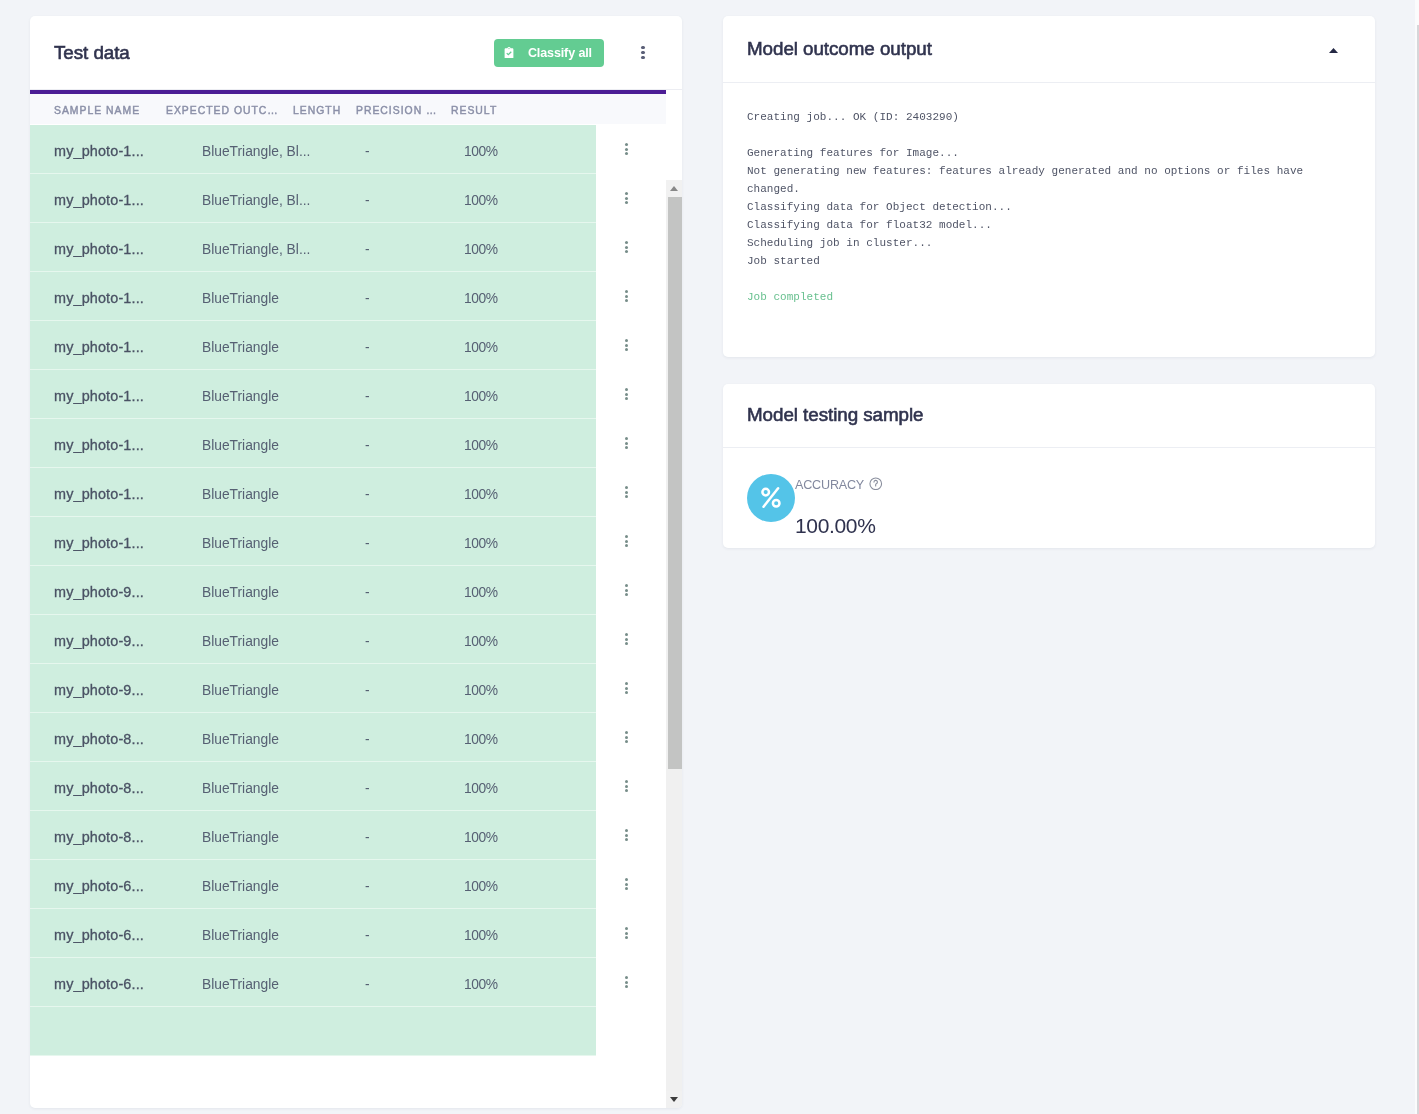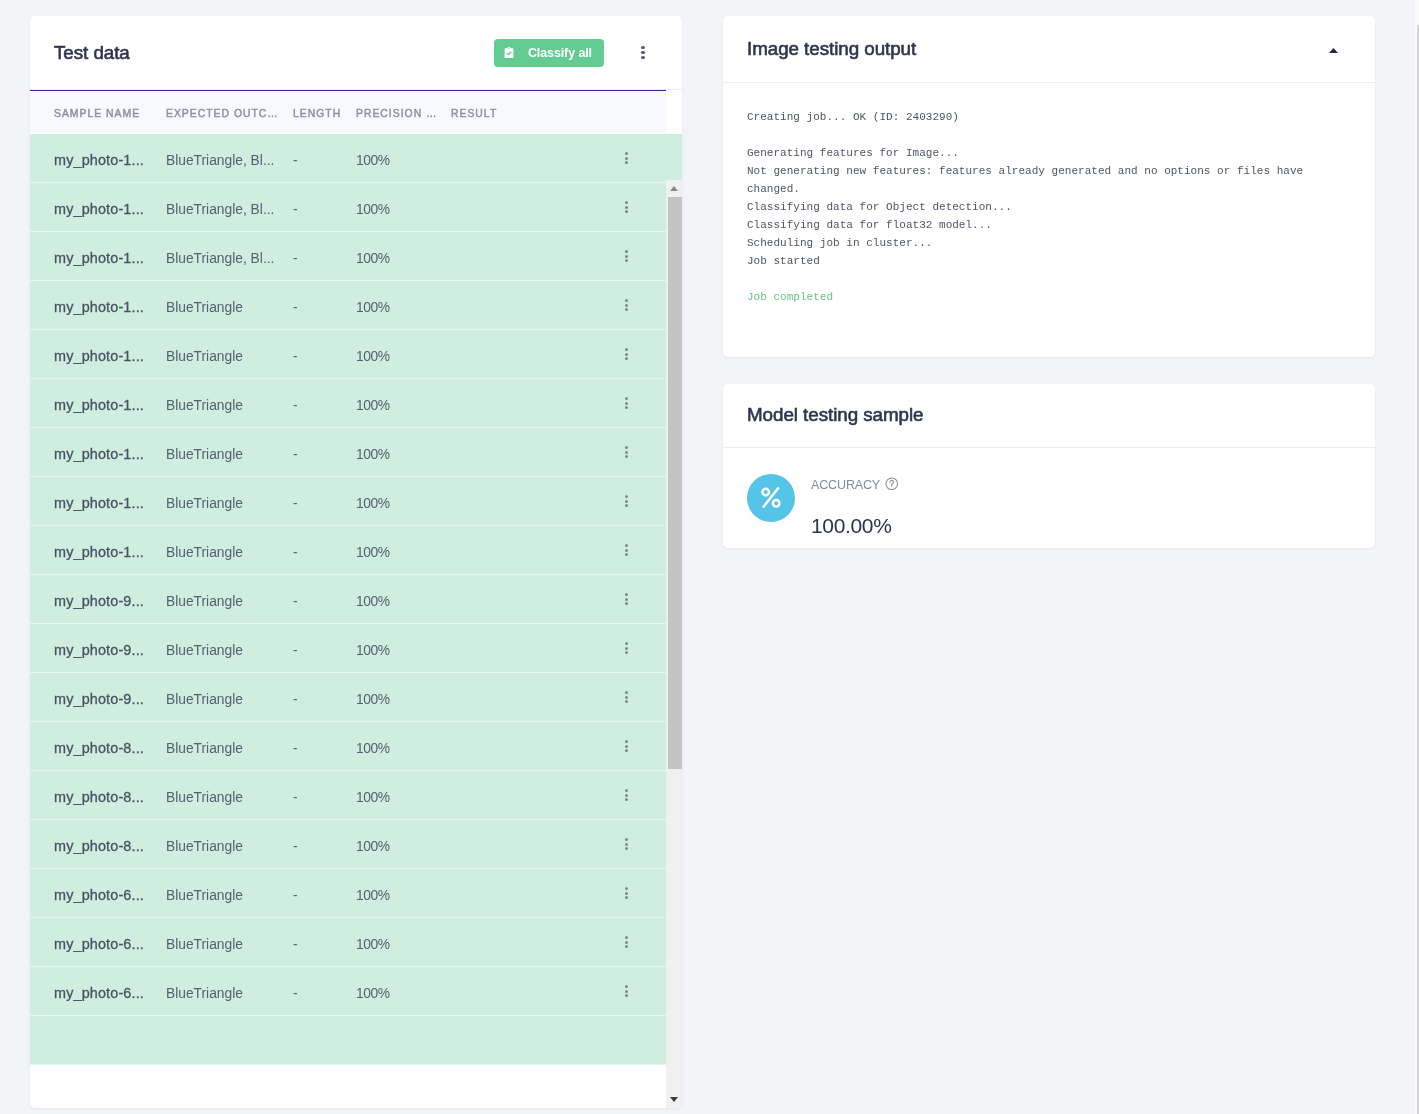--- a/index.html
+++ b/index.html
@@ -16,23 +16,23 @@
   .grow{flex:1;}
   .btn-classify{display:inline-flex;align-items:center;gap:14px;background:#63cc92;color:#fff;border:0;
     border-radius:4px;height:28px;padding:0 12px 0 10px;font-family:inherit;font-size:12.5px;font-weight:700;letter-spacing:-.1px;cursor:pointer;}
   .btn-classify svg{display:block;}
   .kebab{width:24px;height:30px;display:flex;flex-direction:column;align-items:center;justify-content:center;gap:1.2px;margin-left:27px;cursor:pointer;}
   .kebab i{width:3.8px;height:3.8px;border-radius:50%;background:#5b6078;flex:0 0 auto;}
   .left-desc{padding:26px 28px 22px 24px;font-size:14.8px;line-height:20.3px;color:#4b4f6b;}
 
   
   .tbl-wrap{position:relative;}
-  .thead{display:flex;align-items:center;height:44px;width:636px;background:#f8f9fc;border-top:1px solid #4c1d95;border-bottom:1px solid #ffffff;}
+  .thead{display:flex;align-items:center;height:35px;width:636px;background:#f8f9fc;border-top:4px solid #4c1d95;border-bottom:1px solid #ffffff;}
   .th{font-size:10.4px;font-weight:400;letter-spacing:1px;color:#8b90a8;-webkit-text-stroke:0.45px #8b90a8;text-transform:uppercase;white-space:nowrap;position:relative;top:1px;}
-  .row{display:flex;align-items:center;height:49px;width:652px;background:#cfeedf;border-bottom:1px solid #e6f7ee;position:relative;}
+  .row{display:flex;align-items:center;height:49px;width:566px;background:#cfeedf;border-bottom:1px solid #e6f7ee;position:relative;gap:36px;}
   .td{font-size:13.8px;color:#566073;white-space:nowrap;overflow:hidden;position:relative;top:2px;}
   .td.name{font-weight:400;font-size:14.4px;color:#4a5264;letter-spacing:.15px;-webkit-text-stroke:0.3px #4a5264;}
   .row .kebab2{position:absolute;left:590px;top:50%;transform:translateY(-50%);width:12px;height:24px;
     display:flex;flex-direction:column;align-items:center;justify-content:center;gap:1.8px;cursor:pointer;}
   .row .kebab2 i{width:3px;height:3px;border-radius:50%;background:#778d89;flex:0 0 auto;}
   
   .c1{width:136px;padding-left:24px;}
   .c2{width:127px;}
   .c3{width:63px;}
   .c4{width:95px;}
@@ -50,21 +50,21 @@
   .rcol{position:absolute;left:723px;top:16px;width:652px;}
   .rcol>.card{width:652px;}
   .out-head{height:67px;display:flex;align-items:center;padding:0 34px 0 24px;border-bottom:1px solid #eceef3;}
   .caret-btn{width:16px;height:26px;display:flex;align-items:center;justify-content:center;cursor:pointer;padding-top:2px;}
   .logbox{padding:26px 24px 50px 24px;}
   .log{font-family:"Liberation Mono","DejaVu Sans Mono",monospace;font-size:11px;line-height:17.97px;color:#4f5466;white-space:pre-wrap;word-break:break-word;letter-spacing:0.02px;}
   .log .blank{display:block;height:17.97px;}
 
   .res{margin-top:27px;}
   .res-head{height:64px;display:flex;align-items:center;padding:0 24px;border-bottom:1px solid #eceef3;}
-  .res-body{padding:26px 24px 26px 24px;display:flex;align-items:center;gap:16px;}
+  .res-body{padding:26px 24px 26px 24px;display:flex;align-items:center;gap:0;}
   .circ{width:48px;height:48px;border-radius:50%;background:#54c4e8;display:flex;align-items:center;justify-content:center;flex:0 0 auto;}
   .metric-label{display:flex;align-items:center;gap:5px;position:relative;top:2px;font-size:12.6px;font-weight:400;letter-spacing:-.2px;color:#82889e;}
   .metric-val{font-size:21px;color:#2f324e;margin-top:5px;position:relative;top:18px;letter-spacing:-.35px;}
 
   
   .pagesb{position:absolute;right:0;top:0;width:4px;height:1114px;background:#fbfbfc;}
   .pagesb .pthumb{position:absolute;left:2px;top:25px;width:2px;height:1089px;background:#d6d6d9;}
 </style>
 </head>
 <body>
@@ -333,21 +333,21 @@
         <svg width="8" height="5" viewBox="0 0 8 5" fill="#3c3c3c">
             <path d="M4 5 0 0h8z"></path>
           </svg>
       </div>
     </div>
   </div>
 
   <div class="rcol">
     <div class="card">
       <div class="out-head">
-        <div class="card-title">Image testing output</div>
+        <div class="card-title">Model outcome output</div>
         <div class="grow"></div>
         <div class="caret-btn">
           <svg width="9" height="5" viewBox="0 0 9 5" fill="#242844">
               <path d="M4.5 0 9 5H0z"></path>
             </svg>
         </div>
       </div>
       <div class="logbox">
         <div class="log" id="logtext"><span style="color: rgb(79, 84, 102); display: block;">Creating job... OK (ID: 2403290)</span><span class="blank"></span><span style="color: rgb(79, 84, 102); display: block;">Generating features for Image...</span><span style="color: rgb(79, 84, 102); display: block;">Not generating new features: features already generated and no options or files have changed.</span><span style="color: rgb(79, 84, 102); display: block;">Classifying data for Object detection...</span><span style="color: rgb(79, 84, 102); display: block;">Classifying data for float32 model...</span><span style="color: rgb(79, 84, 102); display: block;">Scheduling job in cluster...</span><span style="color: rgb(79, 84, 102); display: block;">Job started</span><span class="blank"></span><span style="color: rgb(104, 192, 143); display: block;">Job completed</span></div>
       </div>

